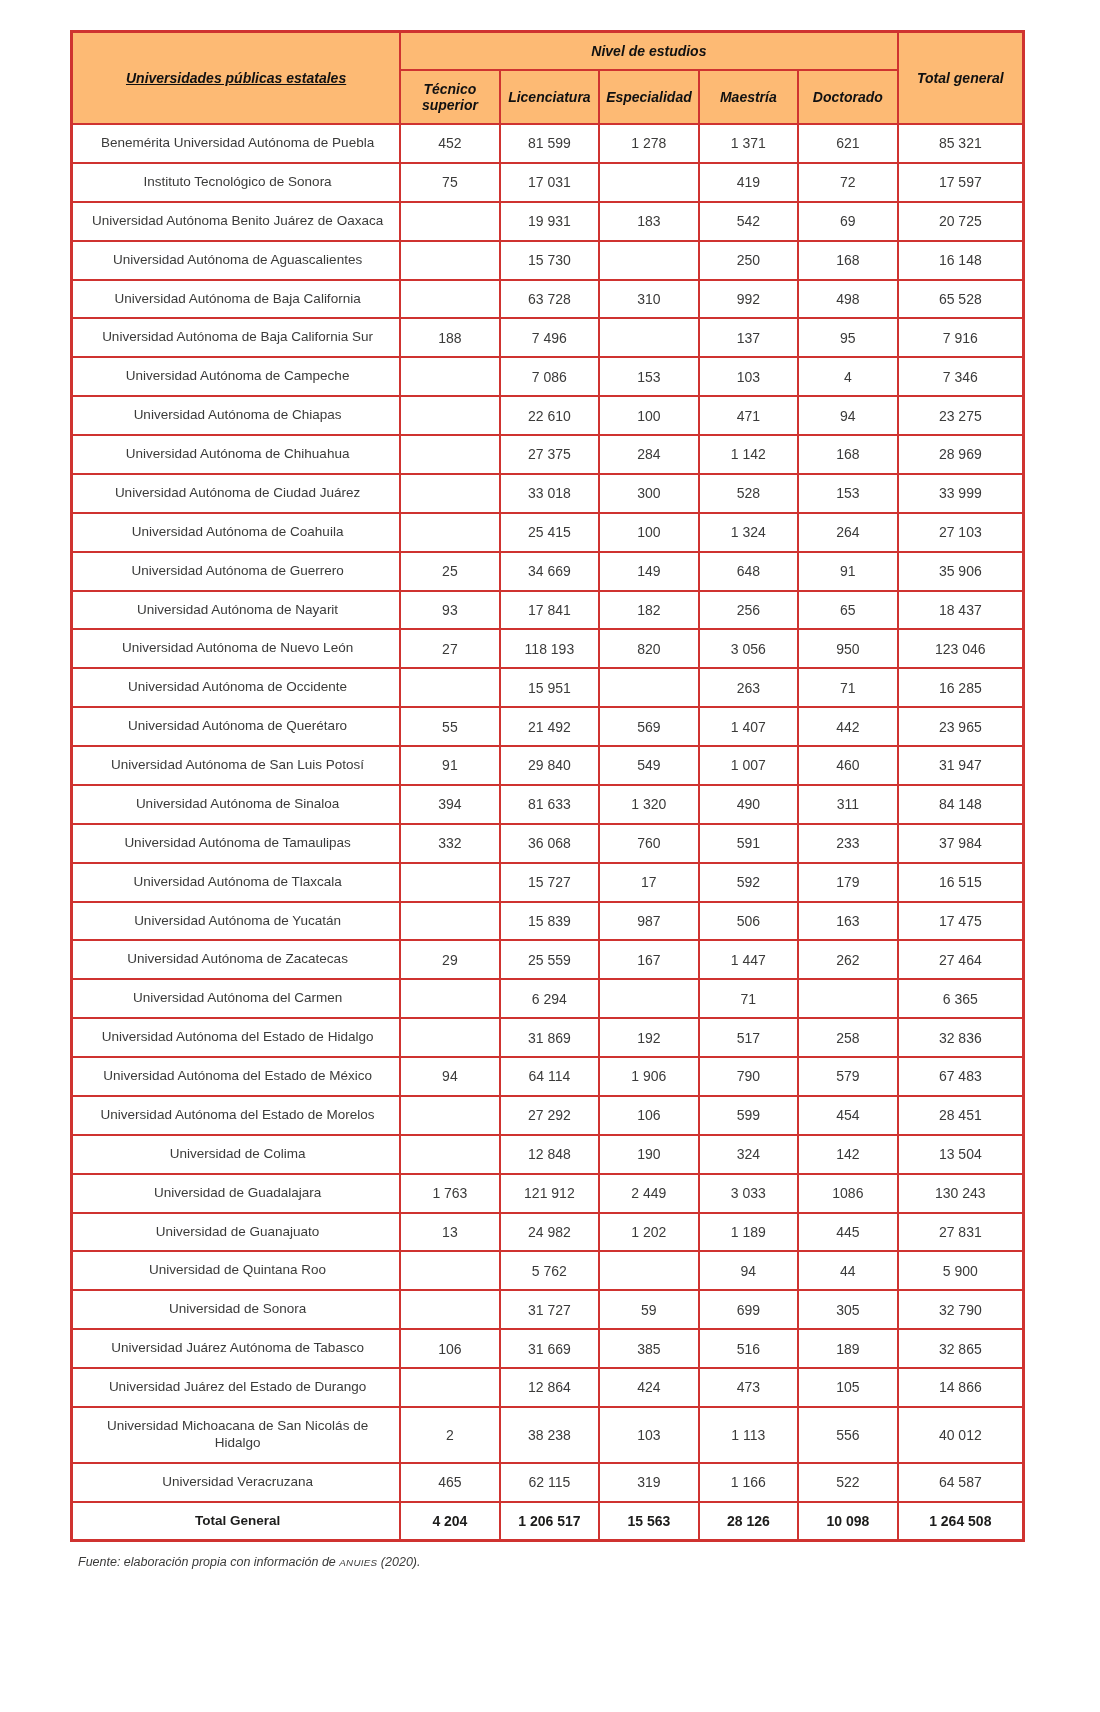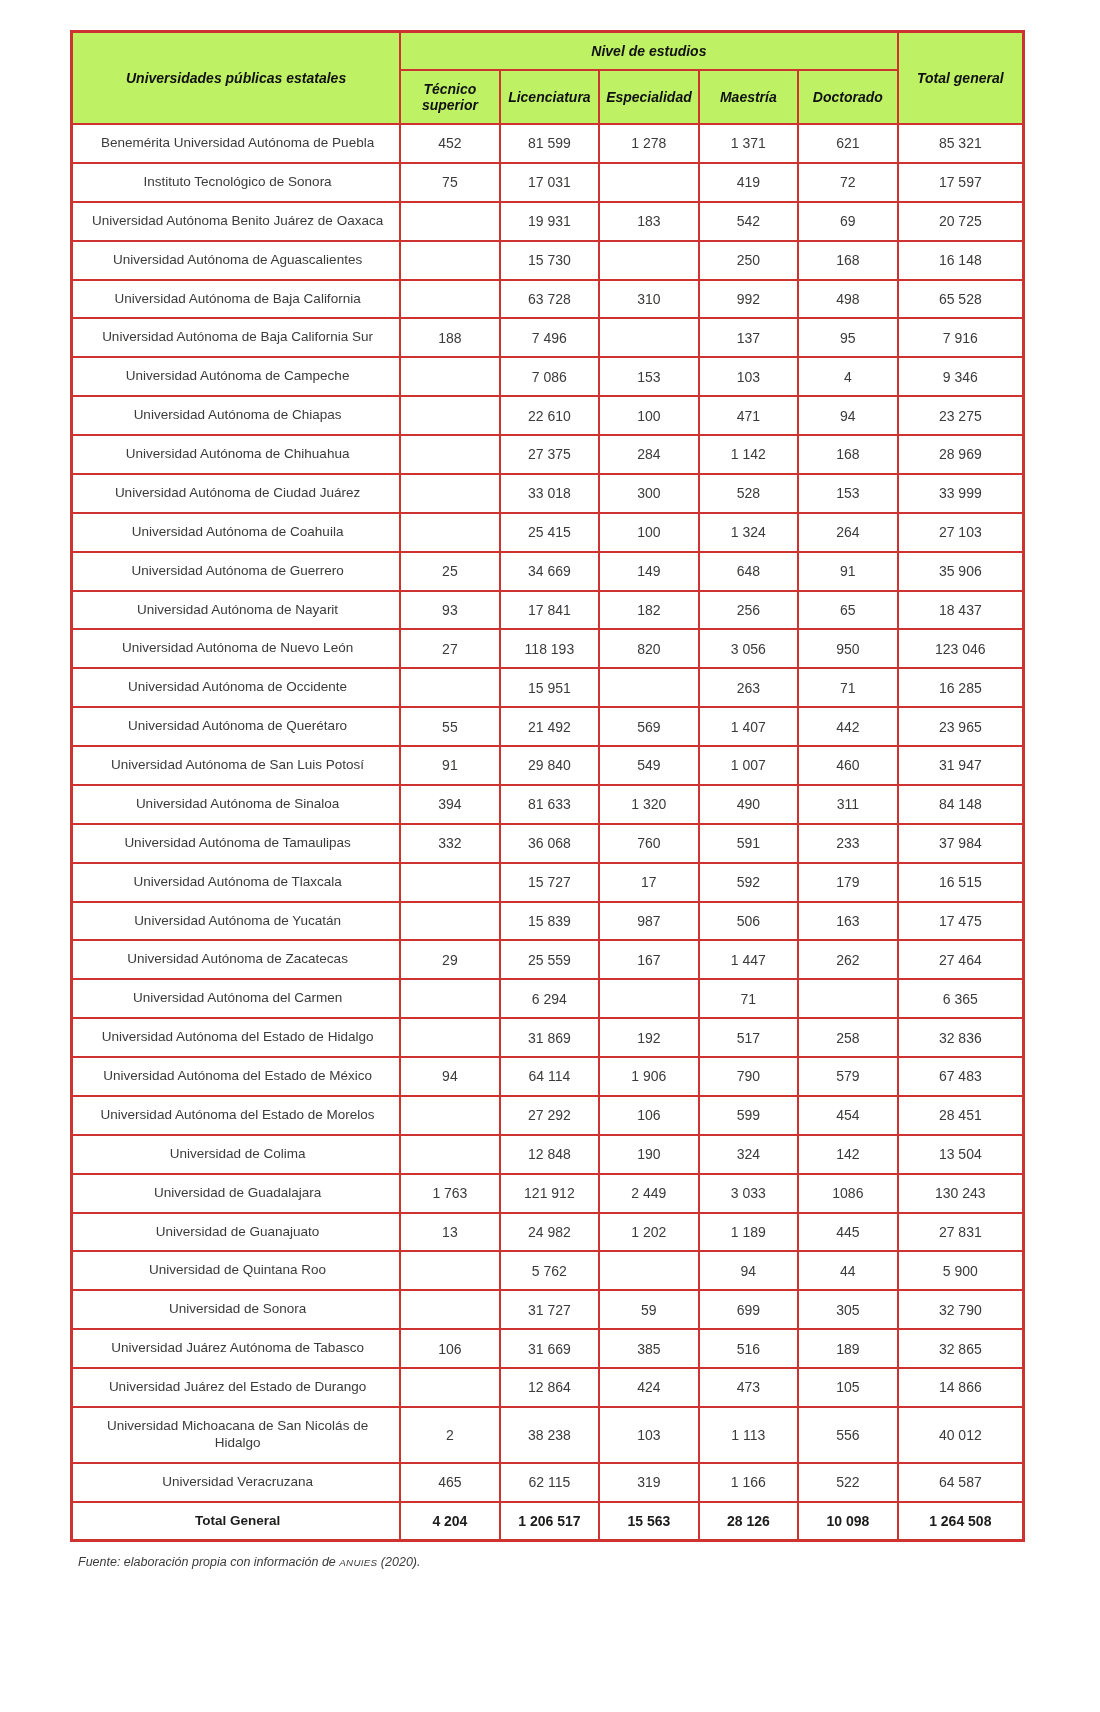--- a/index.html
+++ b/index.html
@@ -21,29 +21,29 @@
   .sc{font-size:0.78em;text-transform:uppercase;letter-spacing:0.3px;}
   table{
     border-collapse:collapse;
     margin-left:70px;
     width:955px;
     table-layout:fixed;
   }
   table{border:3px solid #cf3330;}
   th,td{border:2px solid #cf3330;vertical-align:middle;}
   thead th{
-    background:#bef264;
+    background:#fdba74;
     font-style:italic;
     font-weight:bold;
     color:#111111;
     font-size:14px;
     padding:10px 6px;
     text-align:center;
   }
-  th.uni-head{width:33%;}
+  th.uni-head{width:33%;text-decoration:underline;}
   th.level-col{width:11.17%;font-style:italic;}
   th.total-col{width:11.7%;}
   tbody td{
     font-size:14px;
     padding:10px 8px;
     background:#ffffff;
   }
   td.name{
     text-align:center;
     padding-left:11px;
@@ -135,21 +135,21 @@
           <td class="num">95</td>
           <td class="num">7 916</td>
         </tr>
         <tr>
           <td class="name">Universidad Autónoma de Campeche</td>
           <td class="num"></td>
           <td class="num">7 086</td>
           <td class="num">153</td>
           <td class="num">103</td>
           <td class="num">4</td>
-          <td class="num">9 346</td>
+          <td class="num">7 346</td>
         </tr>
         <tr>
           <td class="name">Universidad Autónoma de Chiapas</td>
           <td class="num"></td>
           <td class="num">22 610</td>
           <td class="num">100</td>
           <td class="num">471</td>
           <td class="num">94</td>
           <td class="num">23 275</td>
         </tr>

